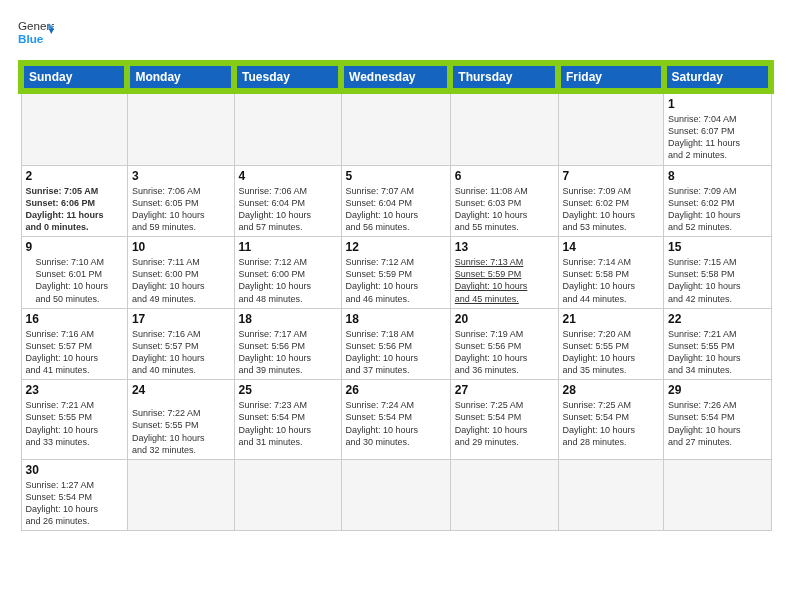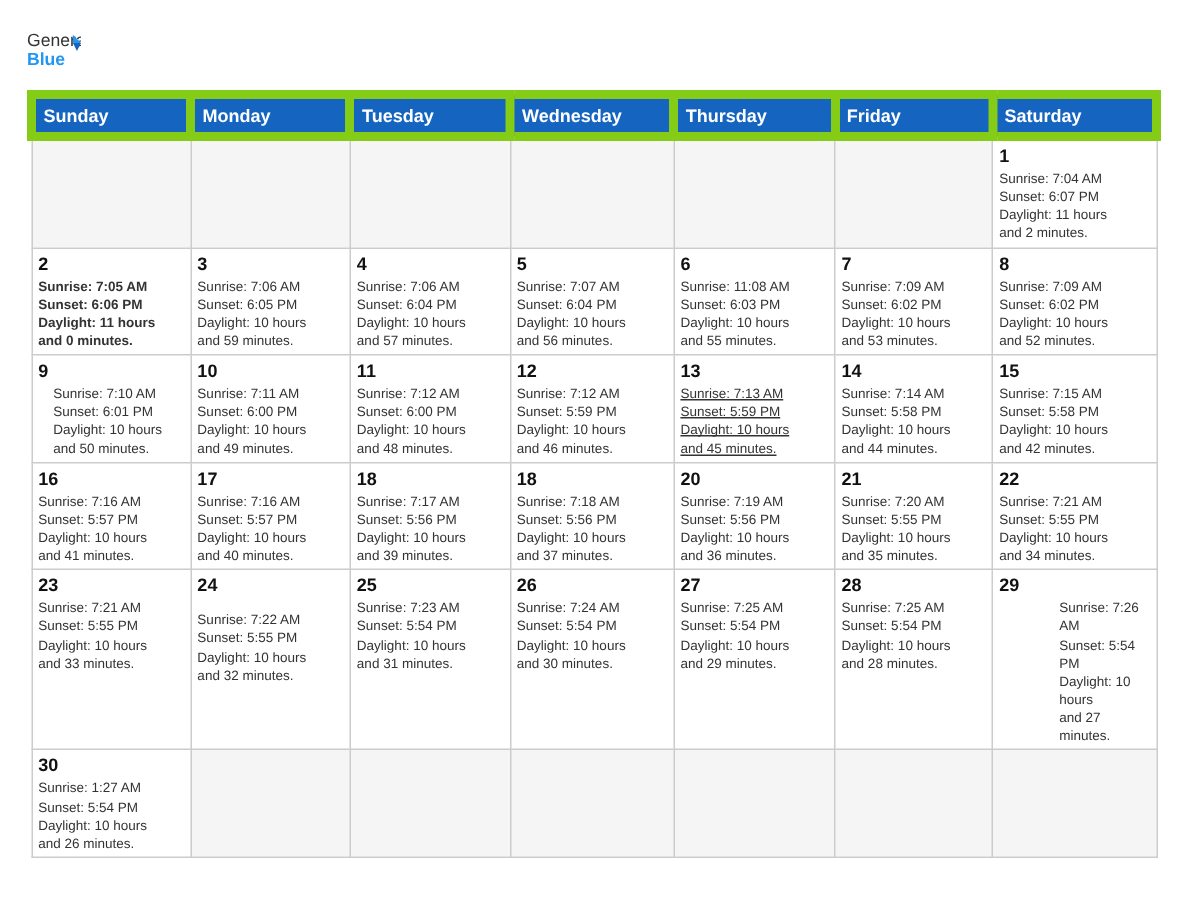--- a/index.html
+++ b/index.html
@@ -327,21 +327,21 @@
           </td>
           <td>
             <div class="day-number">28</div>
             <div class="day-info" style="white-space: pre-line;">Sunrise: 7:25 AM
 Sunset: 5:54 PM
 Daylight: 10 hours
 and 28 minutes.</div>
           </td>
           <td>
             <div class="day-number">29</div>
-            <div class="day-info" style="white-space: pre-line; margin-left: 40px;">Sunrise: 7:26 AM
+            <div class="day-info" style="white-space: pre-line;">Sunrise: 7:26 AM
 Sunset: 5:54 PM
 Daylight: 10 hours
 and 27 minutes.</div>
           </td>
         </tr>
         <tr class="last-row">
           <td>
             <div class="day-number">30</div>
             <div class="day-info" style="white-space: pre-line;">Sunrise: 1:27 AM
 Sunset: 5:54 PM

